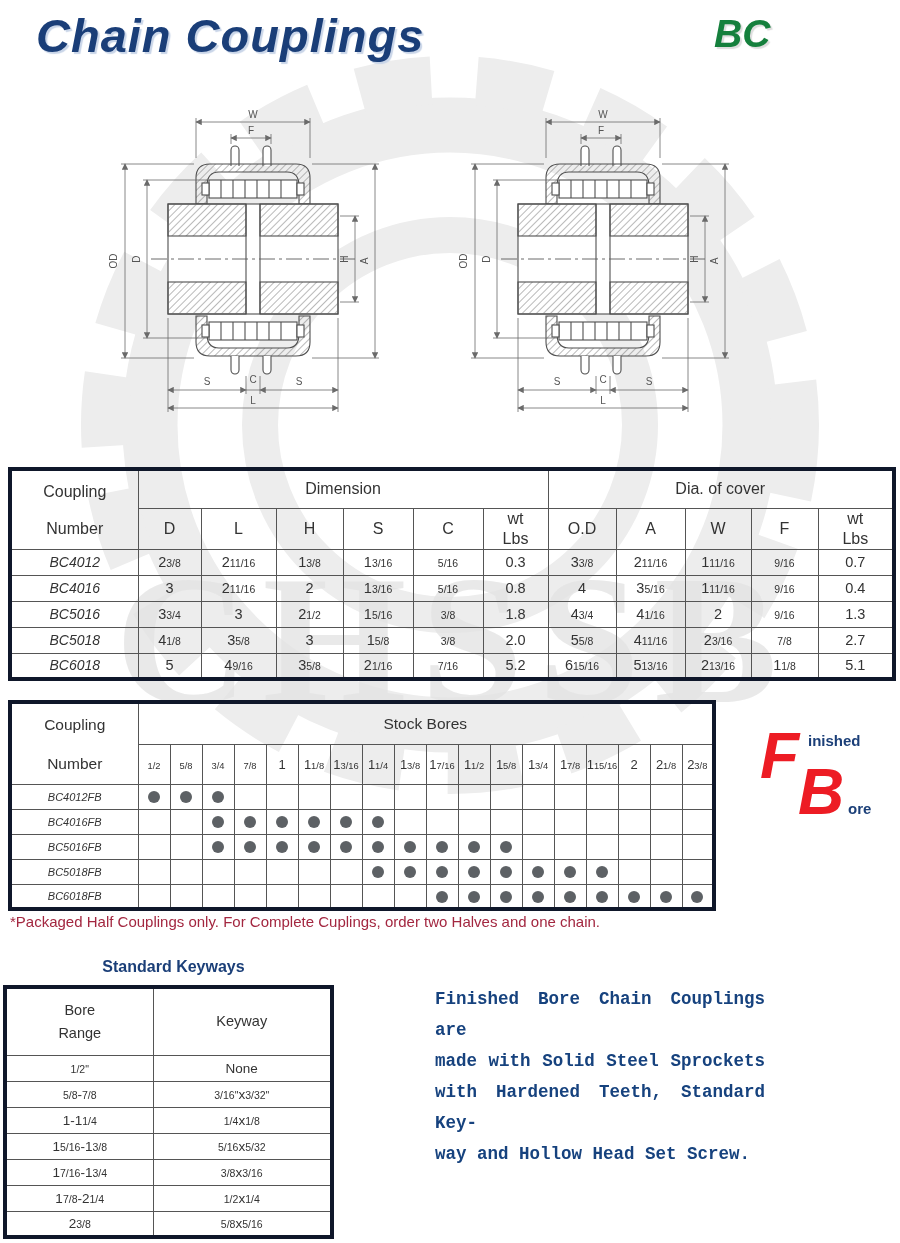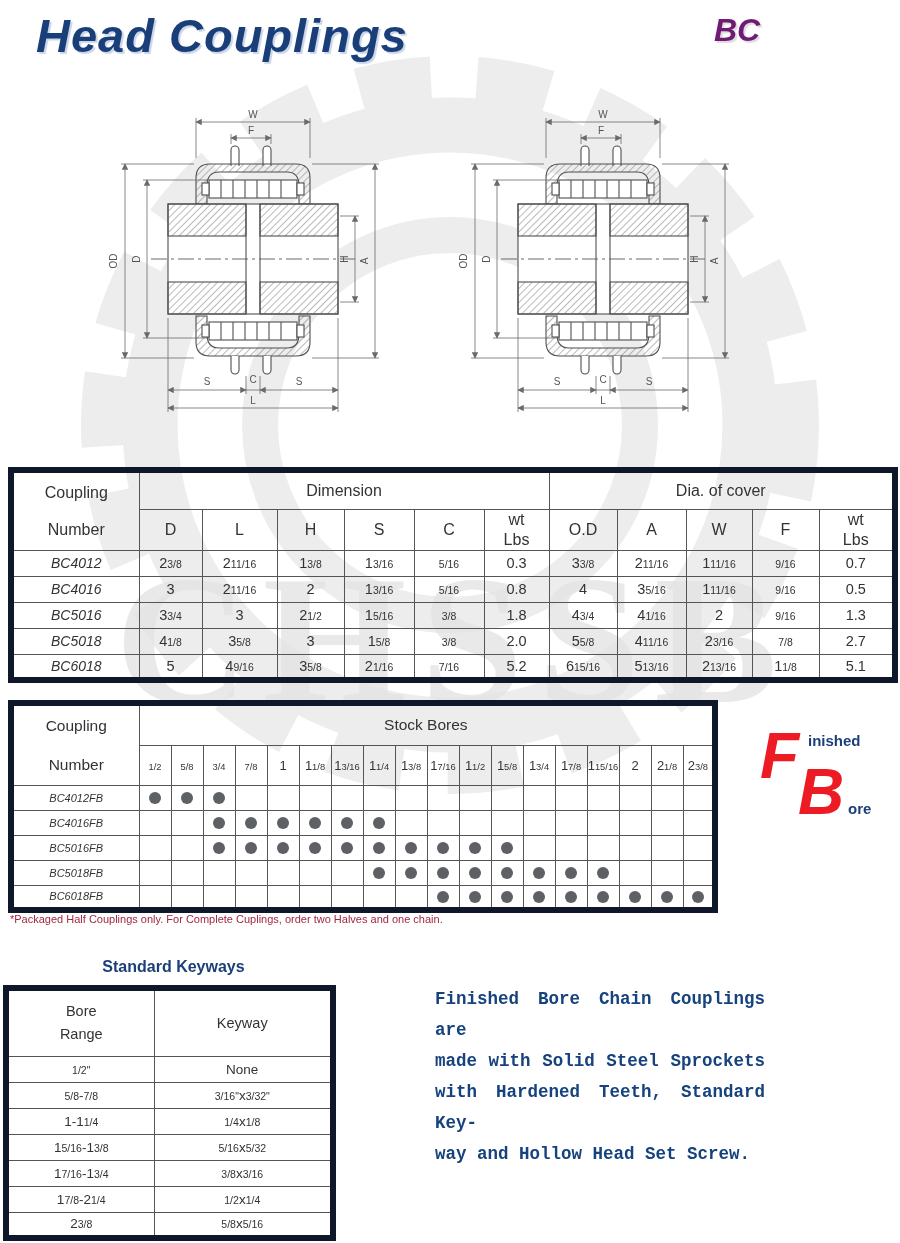--- a/index.html
+++ b/index.html
@@ -5,32 +5,32 @@
   * { margin:0; padding:0; box-sizing:border-box; }
   body { background:#ffffff; font-family:"Liberation Sans", sans-serif; }
   .page { position:relative; width:900px; height:1243px; background:#fff; overflow:hidden; }
 
   
   .watermark { position:absolute; left:0; top:0; width:900px; height:1243px; z-index:0; }
 
   
   .page-title { position:absolute; left:36px; top:8px; font-size:47px; font-weight:bold; font-style:italic;
     color:#1a3e78; letter-spacing:1px; z-index:2; text-shadow:2px 2px 1px #c9d5e8; }
-  .product-code { position:absolute; left:714px; top:12px; font-size:32px; font-weight:bold; font-style:italic;
-    color:#701a75; z-index:2; text-shadow:2px 2px 1px #ddd; }
+  .product-code { position:absolute; left:714px; top:12px; font-size:39px; font-weight:bold; font-style:italic;
+    color:#15803d; z-index:2; text-shadow:2px 2px 1px #ddd; }
 
   
   .drawing { position:absolute; top:92px; z-index:1; }
   .drawing.left { left:103px; }
   .drawing.right { left:453px; }
 
   
   table { border-collapse:collapse; table-layout:fixed; background:transparent; z-index:1; position:absolute; }
   th, td { border:1px solid #555; text-align:center; vertical-align:middle; color:#333; padding:0; font-weight:normal; }
-  table { border:6px solid #0f172a; }
+  table { border:4px solid #0f172a; }
   .fr { font-size:72%; }
 
   
   #dim-table { left:8px; top:467px; width:884px; }
   #dim-table thead tr.r1 th { height:39px; font-size:16px; }
   #dim-table thead tr.r2 th { height:39px; font-size:16px; }
   #dim-table th.corner { font-size:15px; white-space:pre-line; line-height:37px; }
   #dim-table th.wt { font-size:14px; white-space:pre-line; line-height:20px; }
   #dim-table tbody td { height:26px; font-size:14.5px; }
   #dim-table tbody td.lbl { font-size:14px;font-style:italic; }
@@ -38,21 +38,21 @@
   
   #stock-table { left:8px; top:700px; width:705px; }
   #stock-table thead tr.r1 th { height:42px; font-size:15.5px; }
   #stock-table thead tr.r2 th { height:40px; font-size:13px; }
   #stock-table th.corner { font-size:15px; white-space:pre-line; line-height:39px; }
   #stock-table tbody td { height:25px; font-size:13.5px; }
   #stock-table tbody td.lbl { font-size:11px;font-style:italic; }
   .dot { display:inline-block; width:12px; height:12px; border-radius:50%; background:#5d6165; vertical-align:middle; }
 
   
-  .footnote { position:absolute; left:10px; top:913px; font-size:11px; color:#a32740; z-index:1; }
+  .footnote { position:absolute; left:10px; top:913px; font-size:15px; color:#a32740; z-index:1; }
 
   
   .keyways-heading { position:absolute; left:10px; top:958px; width:327px; text-align:center;
     font-size:16px; font-weight:bold; color:#1b3f78; z-index:1; }
   #keyways-table { left:3px; top:985px; width:327px; }
   #keyways-table thead th { height:68px; font-size:14.5px; white-space:pre-line; line-height:23px; }
   #keyways-table tbody td { height:26px; font-size:13.5px; }
   #keyways-table tbody td .fr { font-size:78%; }
 
   
@@ -165,21 +165,21 @@
 
   <svg class="watermark" viewBox="0 0 900 1243">
     <g fill="none" stroke="#ededed">
       <circle cx="450" cy="425" r="300" stroke-width="55"></circle>
       <circle cx="450" cy="425" r="190" stroke-width="36"></circle>
       <circle cx="450" cy="425" r="345" stroke-width="48" stroke-dasharray="72 46"></circle>
     </g>
     <text x="115" y="702" font-size="185" font-weight="bold" font-family="Liberation Serif, serif" fill="#e4e4e4" letter-spacing="14" opacity="0.8">CHSSB</text>
   </svg>
 
-  <div class="page-title">Head Couplings</div>
+  <div class="page-title">Chain Couplings</div>
   <div class="product-code">BC</div>
 
   <svg class="drawing left" width="300" height="330" viewBox="0 0 300 330">
     <use href="#cpl"></use>
   </svg>
   <svg class="drawing right" width="300" height="330" viewBox="0 0 300 330">
     <use href="#cpl"></use>
   </svg>
 
   <table id="dim-table">
@@ -240,21 +240,21 @@
           <td>3</td>
           <td>2<span class="fr">11/16</span></td>
           <td>2</td>
           <td>1<span class="fr">3/16</span></td>
           <td><span class="fr">5/16</span></td>
           <td>0.8</td>
           <td>4</td>
           <td>3<span class="fr">5/16</span></td>
           <td>1<span class="fr">11/16</span></td>
           <td><span class="fr">9/16</span></td>
-          <td>0.5</td>
+          <td>0.4</td>
         </tr>
         <tr>
           <td class="lbl">BC5016</td>
           <td>3<span class="fr">3/4</span></td>
           <td>3</td>
           <td>2<span class="fr">1/2</span></td>
           <td>1<span class="fr">5/16</span></td>
           <td><span class="fr">3/8</span></td>
           <td>1.8</td>
           <td>4<span class="fr">3/4</span></td>

